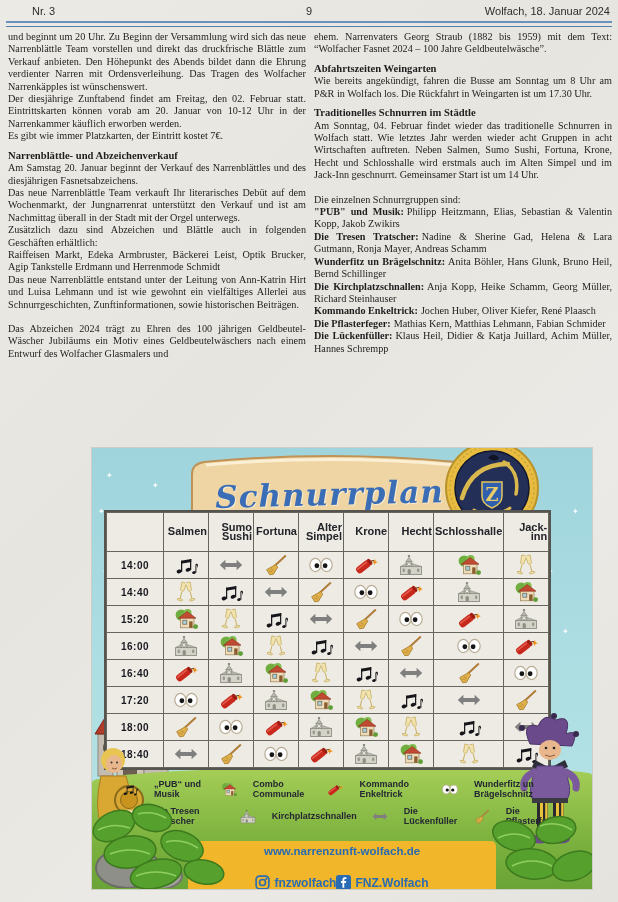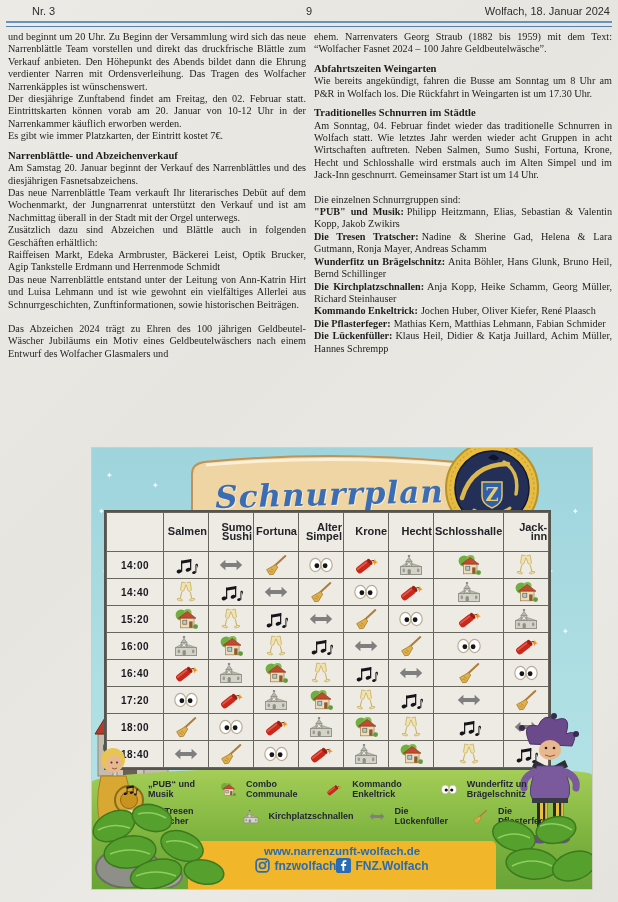--- a/index.html
+++ b/index.html
@@ -44,28 +44,28 @@
   .schedule td.time-cell{font-family:"Liberation Sans",sans-serif;font-weight:bold;
     font-size:10px;letter-spacing:.5px;color:#181820;text-align:center;}
   .schedule td.icon-cell{width:42px;height:26px;text-align:center;vertical-align:middle;padding:0;}
   .icon-cell svg{width:24px;height:22px;display:inline-block;vertical-align:middle;}
   .grass{position:absolute;left:0;top:318px;width:500px;height:123px;
     background:linear-gradient(#a6cf58,#7cb23e 60%,#6aa437);
     border-radius:100% 60% 0 0/26px 14px 0 0;}
   
   .legend{position:absolute;left:30px;top:331px;width:440px;}
   .legend-row{display:flex;justify-content:center;gap:15px;margin-bottom:7px;align-items:center;}
-  .legend-item{display:flex;align-items:center;gap:10px;
+  .legend-item{display:flex;align-items:center;gap:16px;
     font-family:"Liberation Sans",sans-serif;font-weight:bold;font-size:9px;color:#232733;}
   .legend-item svg{width:16px;height:15px;flex:0 0 auto;}
   
   .band{position:absolute;left:96px;top:393px;width:308px;height:56px;background:#f1b62a;
     border-radius:5px;text-align:center;padding-top:4px;box-sizing:border-box;}
   .band-url{font-family:"Liberation Sans",sans-serif;font-weight:bold;font-size:11.5px;color:#2a6cb3;}
-  .band-social{display:flex;justify-content:center;align-items:center;margin-top:1px;
+  .band-social{display:flex;justify-content:center;align-items:center;margin-top:18px;
     font-family:"Liberation Sans",sans-serif;font-weight:bold;font-size:12px;color:#2a6cb3;}
   .soc{display:flex;align-items:center;gap:4px;}
   .deco{position:absolute;}
 </style>
 </head>
 <body>
 
 <div class="page">
 
   <div class="masthead">

